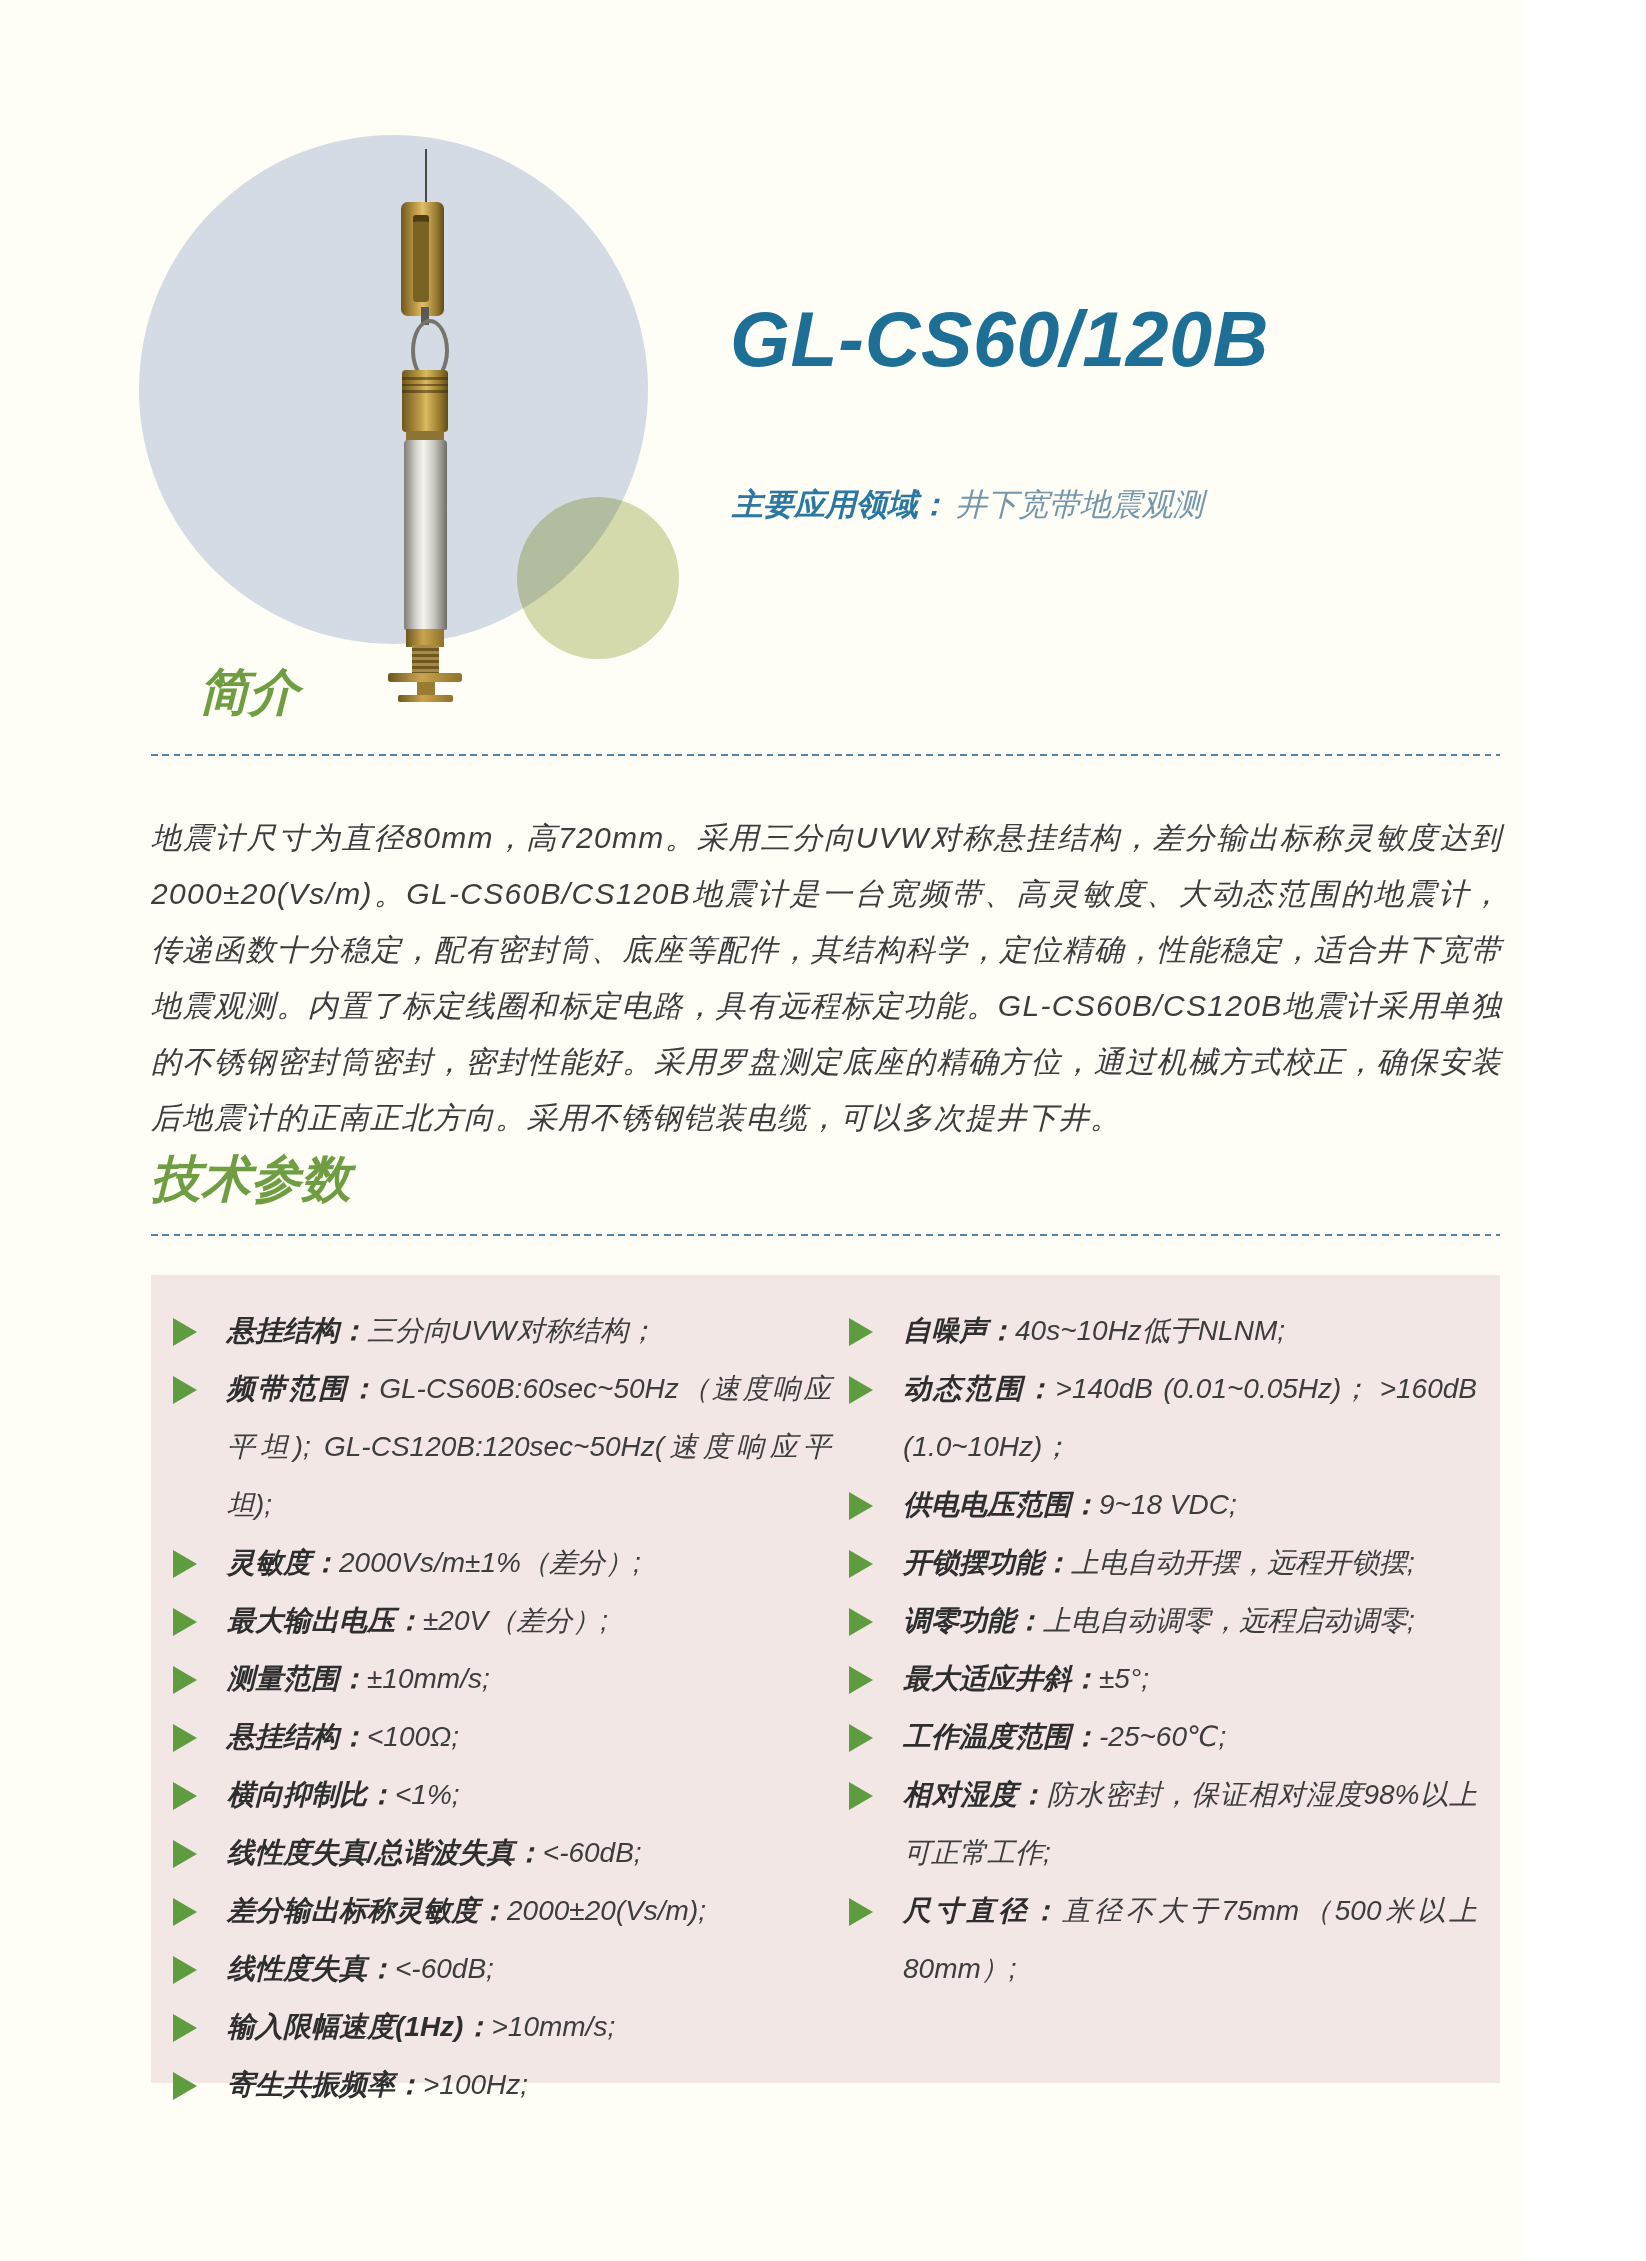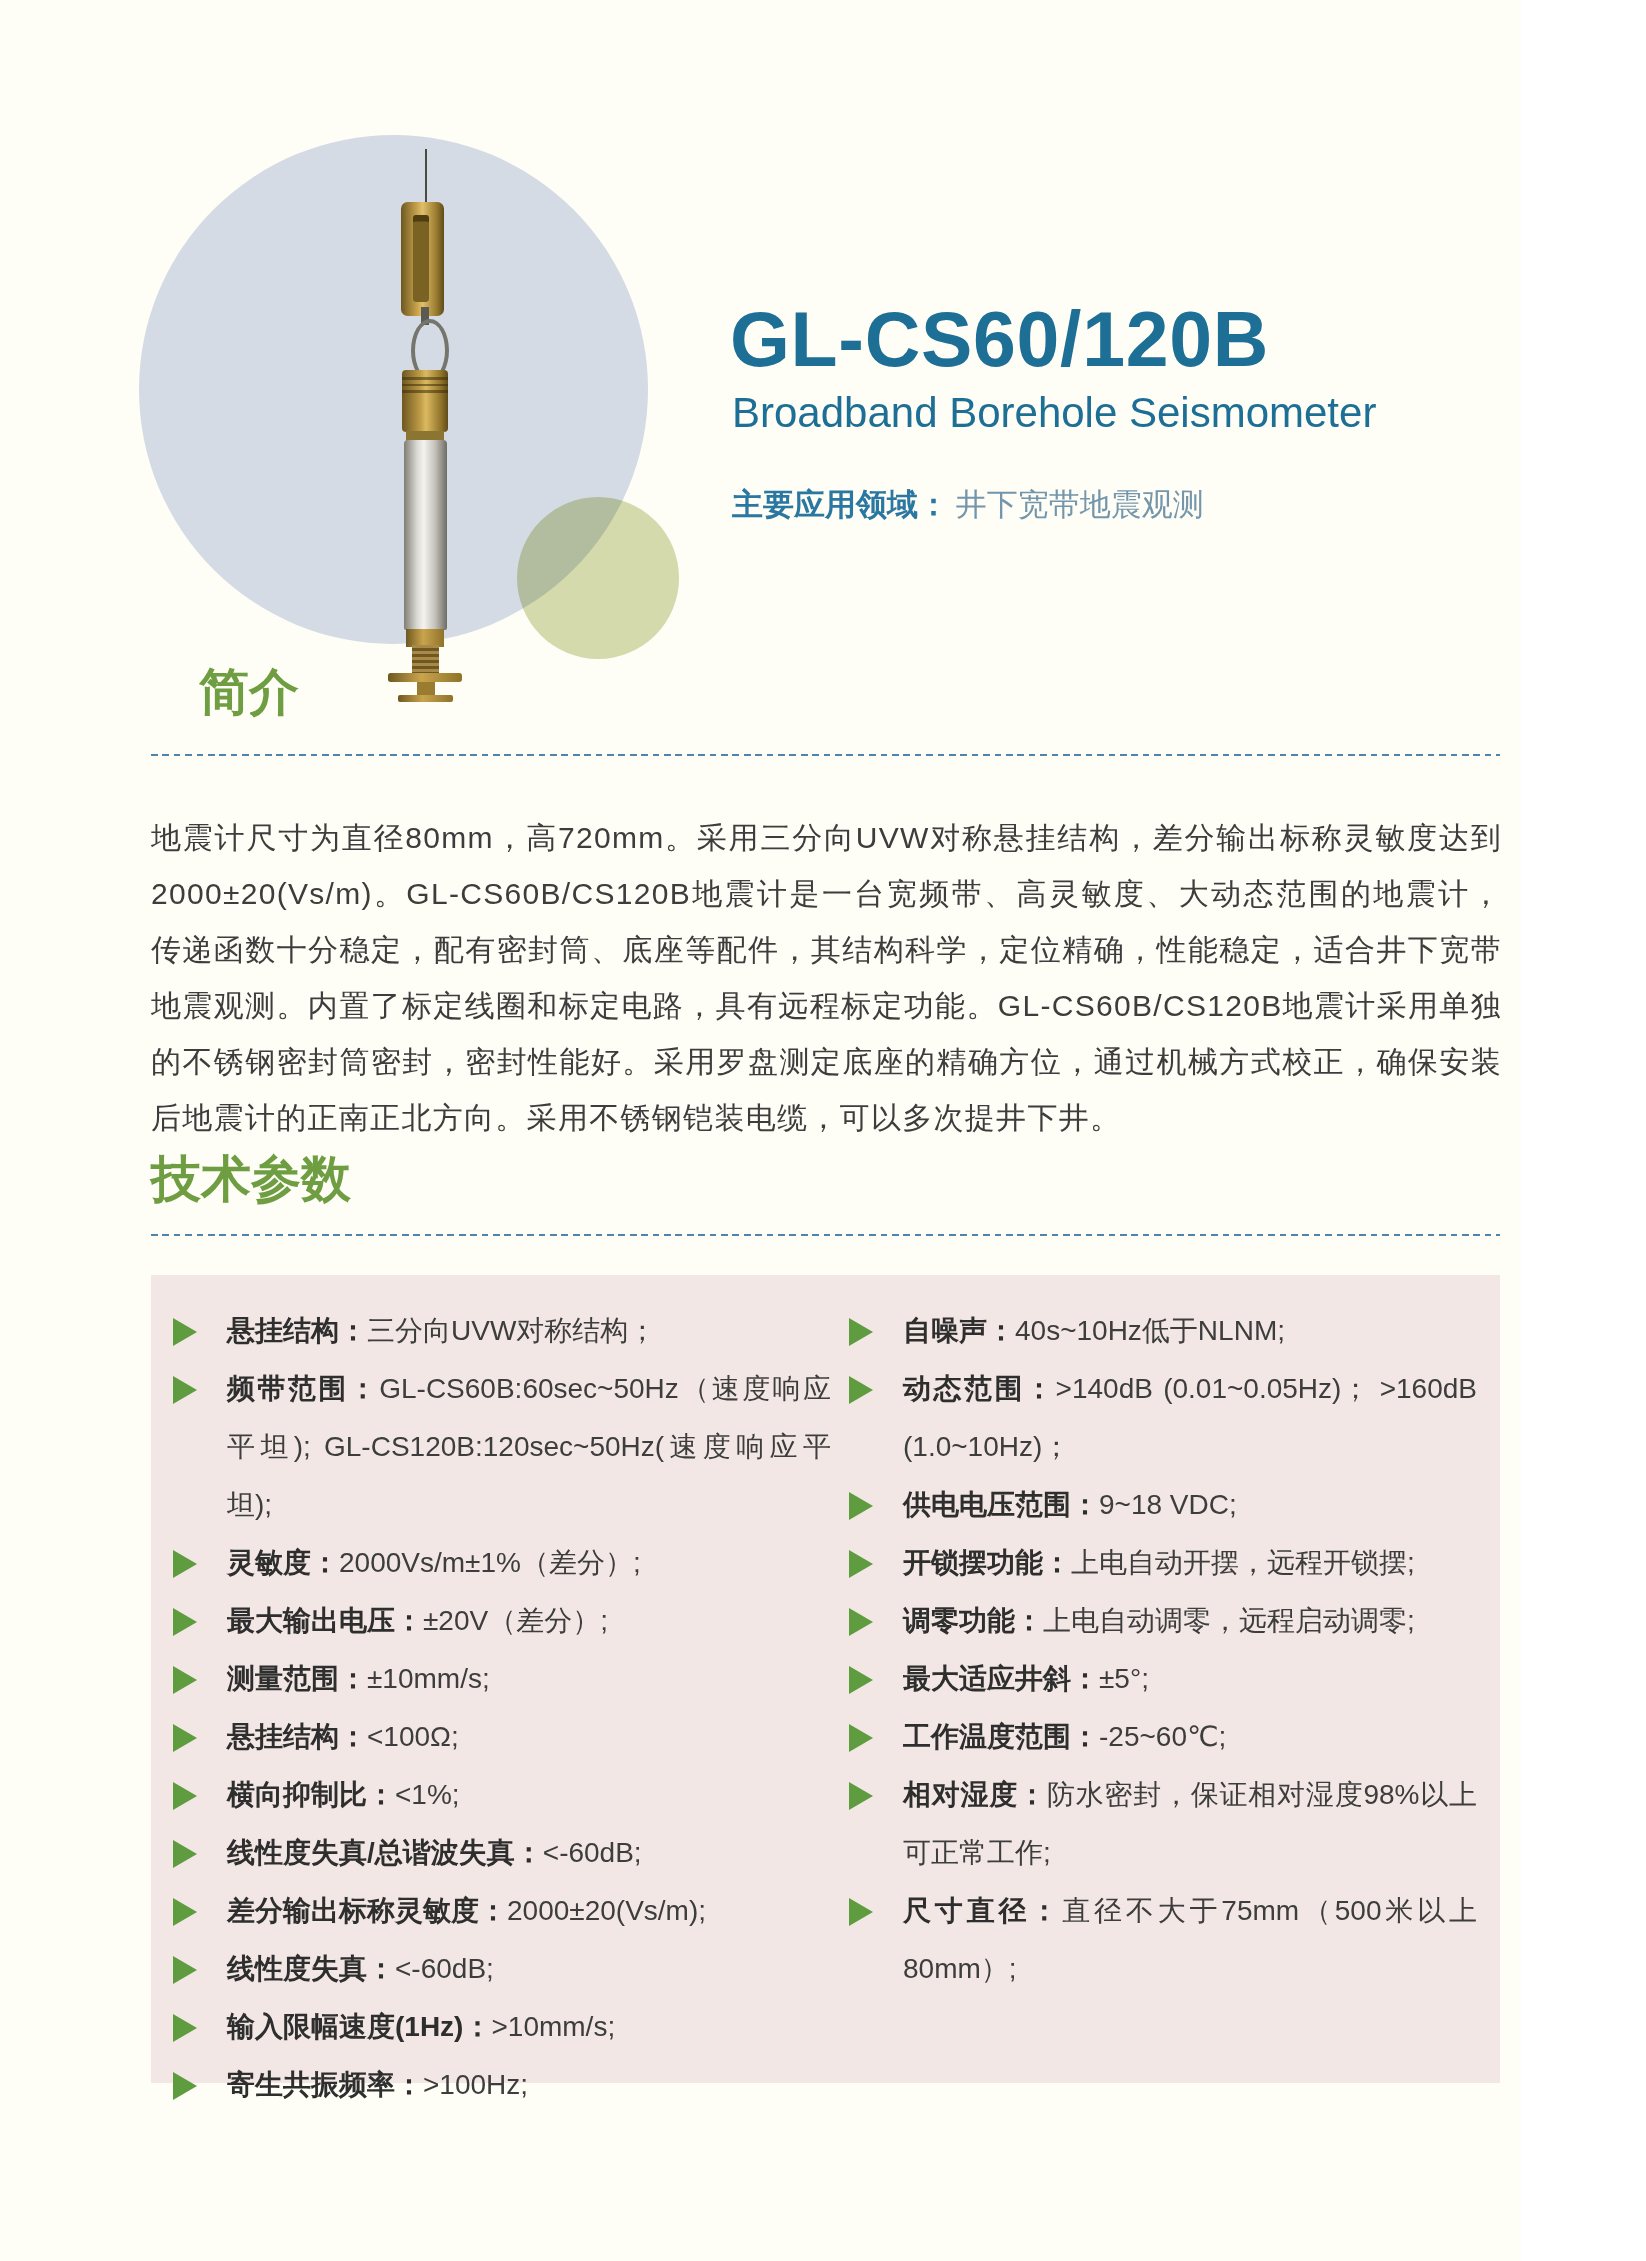--- a/index.html
+++ b/index.html
@@ -1,17 +1,17 @@
 <!DOCTYPE html>
 <html style="font-size:10.8px"><head>
 <meta charset="utf-8">
 <style>
   html,body{margin:0;padding:0;}
   body{font-family:"Liberation Sans","DejaVu Sans",sans-serif;}
-  .page{position:relative;width:1521px;height:2261px;background:#fefdf6;overflow:hidden;}
+  .page{position:relative;width:1521px;height:2261px;background:#fefdf6;overflow:hidden;font-style:italic;}
 
   
   .circle-gray{position:absolute;left:139px;top:135px;width:509px;height:509px;border-radius:50%;background:#d4dbe4;}
   .circle-green{position:absolute;left:517px;top:497px;width:162px;height:162px;border-radius:50%;background:#d6dcb2;mix-blend-mode:multiply;}
 
   
   .instr{position:absolute;}
   .wire{left:425px;top:149px;width:2px;height:57px;background:#4a4a45;}
   .clamp{left:401px;top:202px;width:43px;height:114px;border-radius:6.7px;
     background:linear-gradient(90deg,#6e5820,#c9a44e 38%,#e0bf6a 50%,#9a7c30 82%,#5f4c1a);}
@@ -82,21 +82,20 @@
     <div class="instr collar"></div>
     <div class="instr tube"></div>
     <div class="instr lowercap"></div>
     <div class="instr lowersec"></div>
     <div class="instr flange"></div>
     <div class="instr stem"></div>
     <div class="instr foot"></div>
   </div>
 
   <div class="title">GL-CS60/120B</div>
-  <div class="subtitle">Broadband Borehole Seismometer</div>
   <div class="application">
     <span class="app-label">主要应用领域：</span><span class="app-value">井下宽带地震观测</span>
   </div>
 
   <h2 id="intro-heading" class="section-heading">简介</h2>
   <div id="rule-intro" class="rule"></div>
   <p class="intro-para">地震计尺寸为直径80mm，高720mm。采用三分向UVW对称悬挂结构，差分输出标称灵敏度达到2000±20(Vs/m)。GL-CS60B/CS120B地震计是一台宽频带、高灵敏度、大动态范围的地震计，传递函数十分稳定，配有密封筒、底座等配件，其结构科学，定位精确，性能稳定，适合井下宽带地震观测。内置了标定线圈和标定电路，具有远程标定功能。GL-CS60B/CS120B地震计采用单独的不锈钢密封筒密封，密封性能好。采用罗盘测定底座的精确方位，通过机械方式校正，确保安装后地震计的正南正北方向。采用不锈钢铠装电缆，可以多次提井下井。</p>
 
   <h2 id="specs-heading" class="section-heading">技术参数</h2>
   <div id="rule-specs" class="rule"></div>

